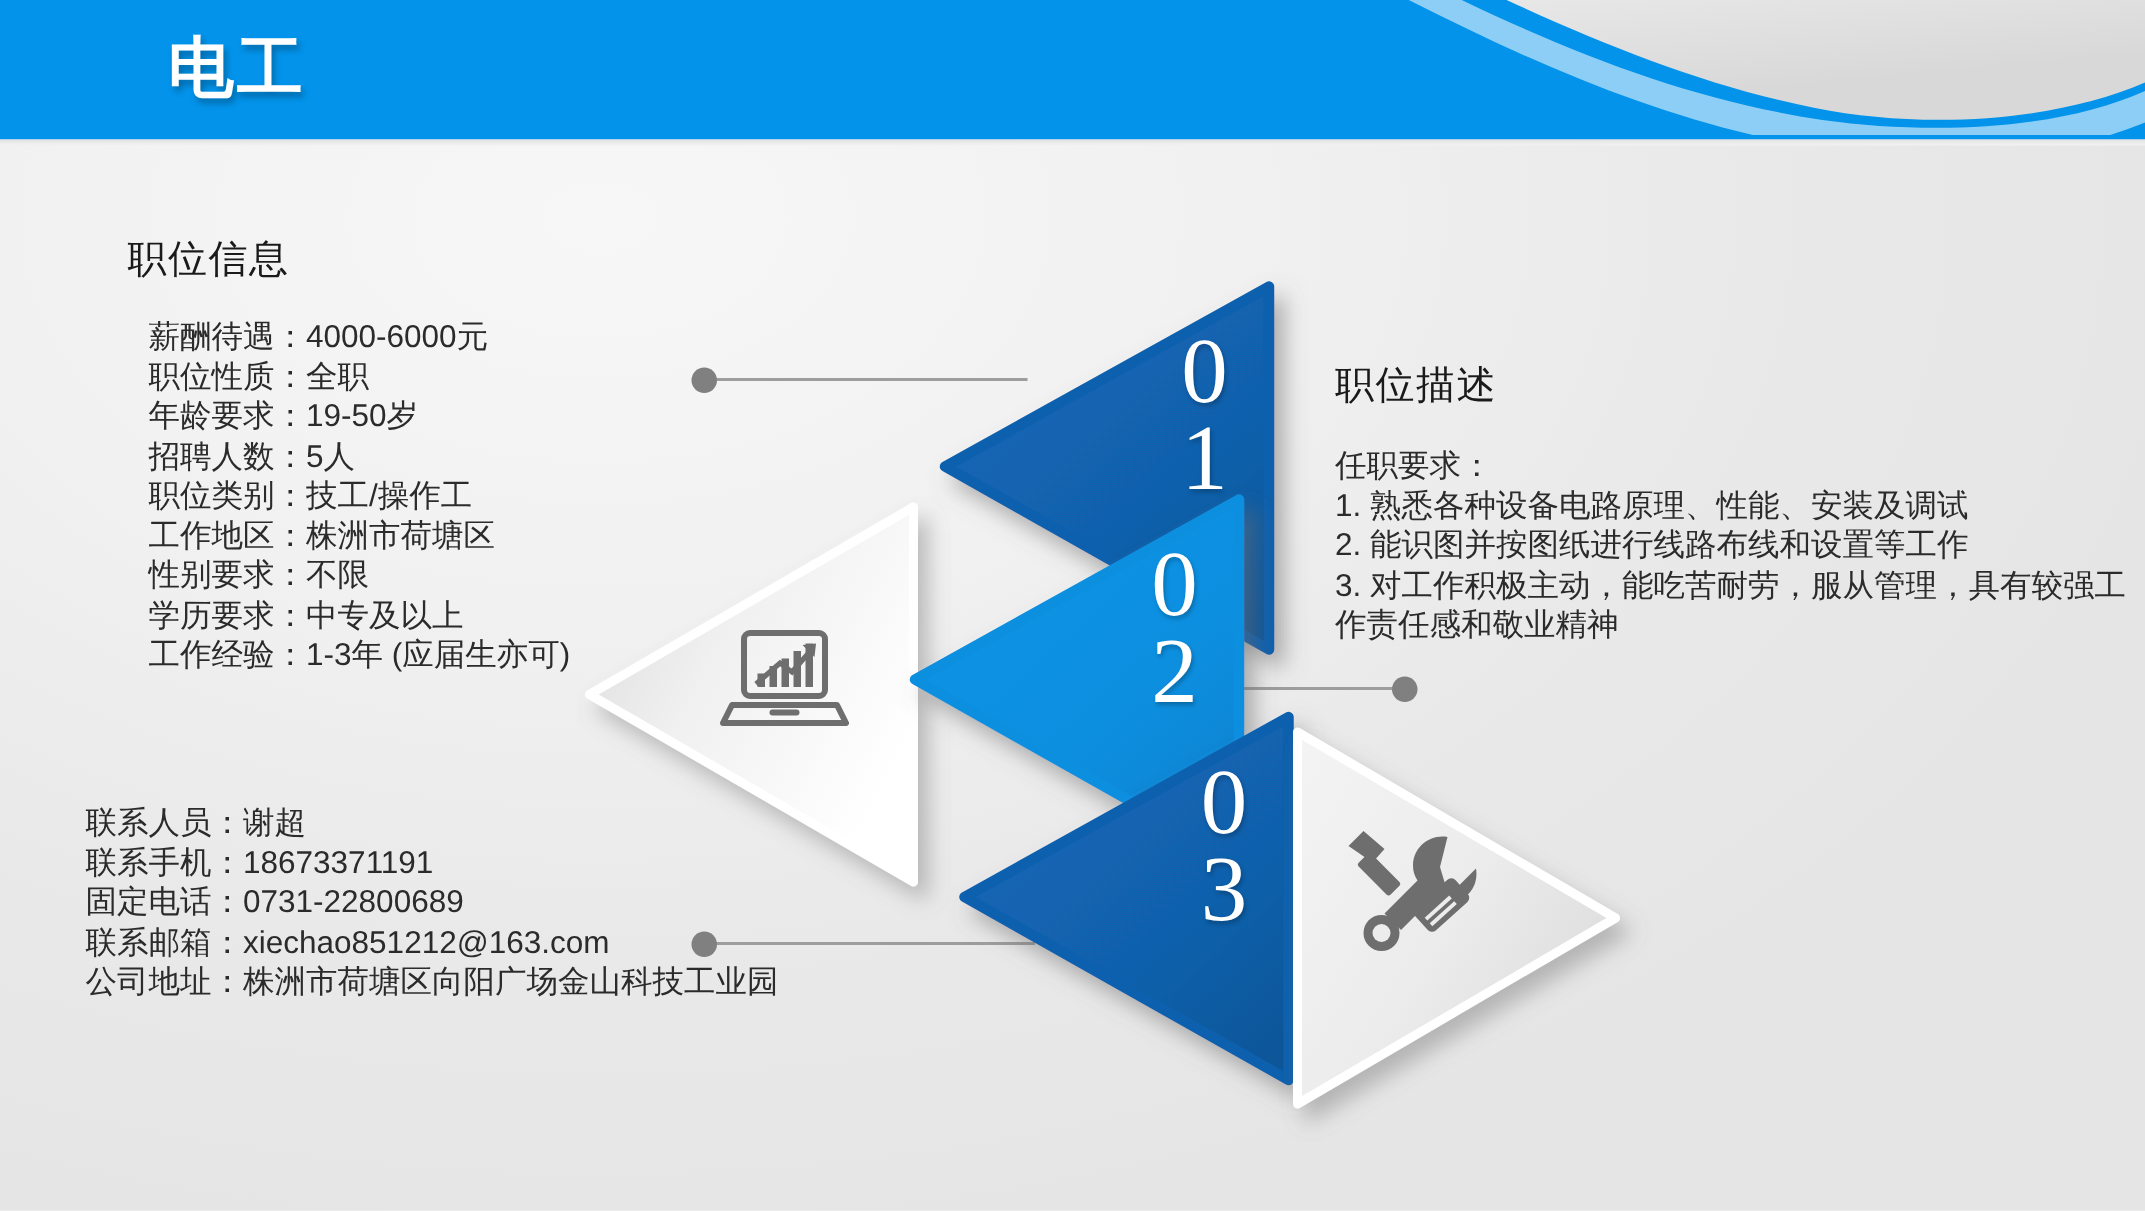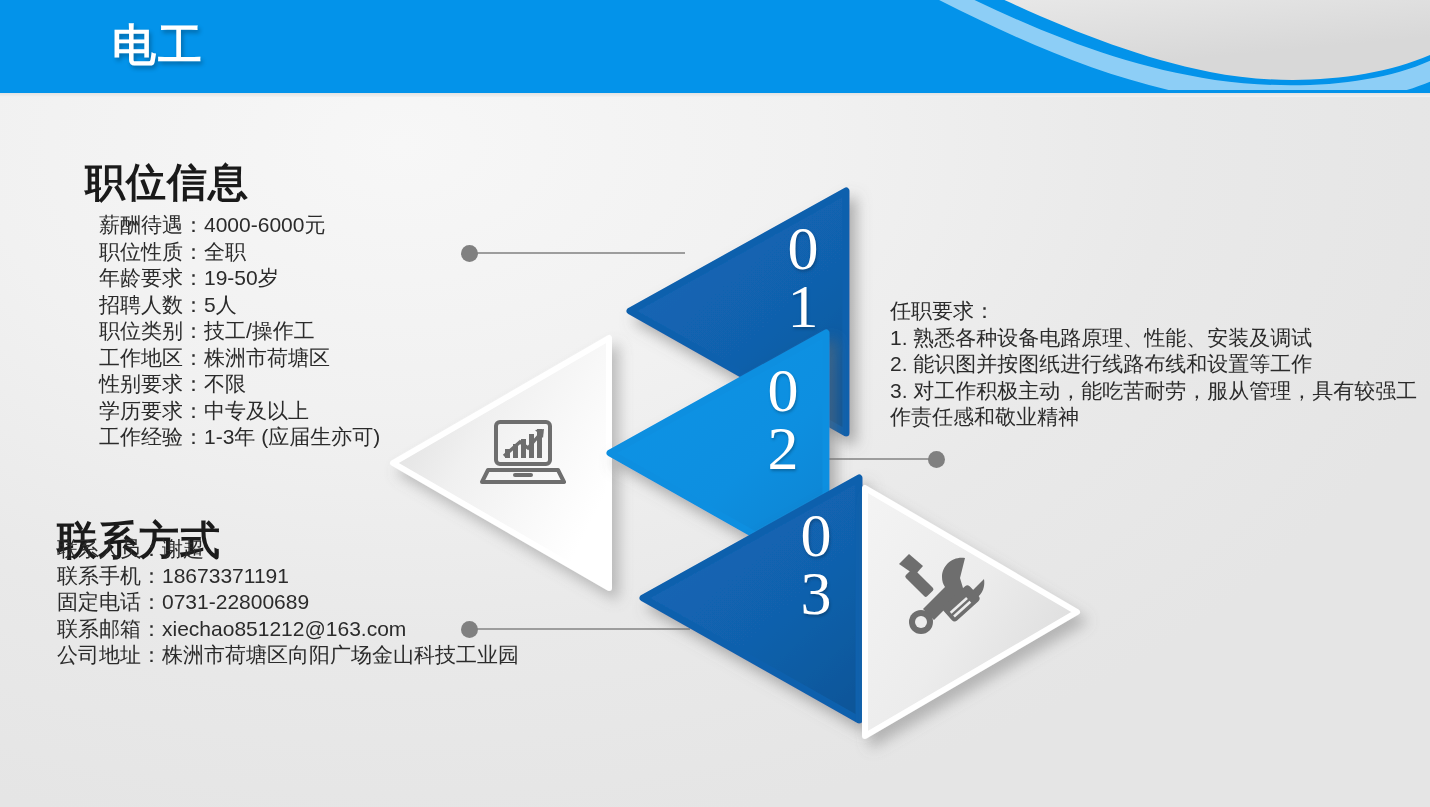--- a/index.html
+++ b/index.html
@@ -33,21 +33,21 @@
     text-shadow:2px 3px 4px rgba(0,0,0,.28);
   }
   .header-underline{
     position:absolute;left:0;top:93px;width:1430px;height:4px;
     background:linear-gradient(to bottom,#e2e2e2,#f2f2f2);
   }
 
   
   .sect-title{
     position:absolute;
-    font-size:40px;font-weight:bold;color:#1a1a1a;
+    font-size:26px;font-weight:normal;color:#1a1a1a;
     letter-spacing:1px;white-space:nowrap;
   }
   .body-line{
     font-size:21px;color:#2b2b2b;line-height:26.5px;white-space:nowrap;
   }
   .block{position:absolute;}
 
   #job-info-title{left:85px;top:155px;}
   #job-info-list{left:99px;top:212px;}
 
@@ -107,29 +107,29 @@
     <div class="body-line">职位性质：全职</div>
     <div class="body-line">年龄要求：19-50岁</div>
     <div class="body-line">招聘人数：5人</div>
     <div class="body-line">职位类别：技工/操作工</div>
     <div class="body-line">工作地区：株洲市荷塘区</div>
     <div class="body-line">性别要求：不限</div>
     <div class="body-line">学历要求：中专及以上</div>
     <div class="body-line">工作经验：1-3年 (应届生亦可)</div>
   </div>
 
-  <div class="sect-title block" id="contact-title">联系方式</div>
   <div class="block" id="contact-list">
     <div class="body-line">联系人员：谢超</div>
     <div class="body-line">联系手机：18673371191</div>
     <div class="body-line">固定电话：0731-22800689</div>
     <div class="body-line">联系邮箱：xiechao851212@163.com</div>
     <div class="body-line">公司地址：株洲市荷塘区向阳广场金山科技工业园</div>
   </div>
 
+  <div class="sect-title block" id="desc-title">职位描述</div>
   <div class="block" id="desc-list">
     <div class="body-line">任职要求：</div>
     <div class="body-line">1. 熟悉各种设备电路原理、性能、安装及调试</div>
     <div class="body-line">2. 能识图并按图纸进行线路布线和设置等工作</div>
     <div class="body-line">3. 对工作积极主动，能吃苦耐劳，服从管理，具有较强工作责任感和敬业精神</div>
   </div>
 
   <div class="conn" style="left:470px;top:252px;width:215px;"></div>
   <div class="conn-dot" style="left:461px;top:245px;"></div>
 

